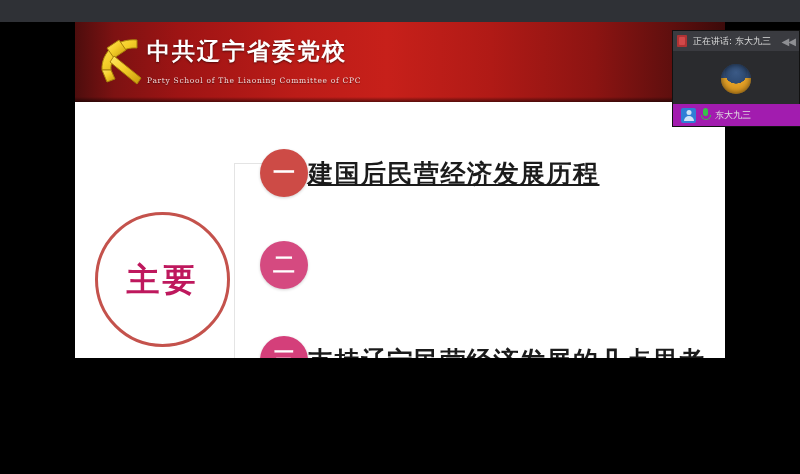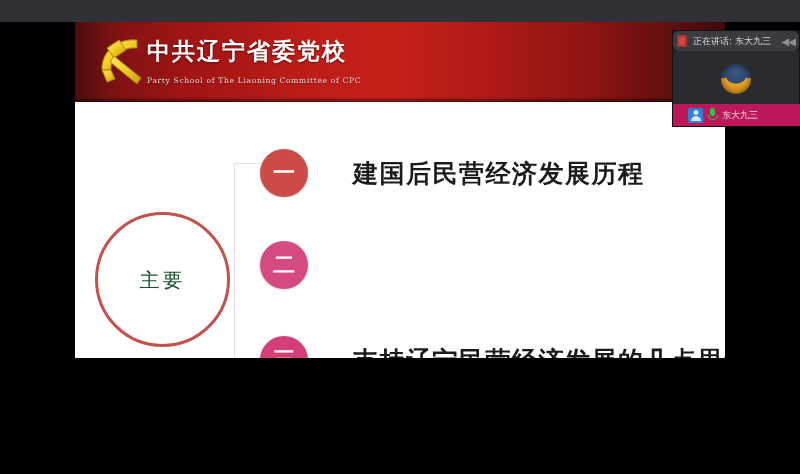--- a/index.html
+++ b/index.html
@@ -97,23 +97,23 @@
     left:20px; top:110px;
     width:135px; height:135px;
     border:3.5px solid #c4524c;
     border-radius:50%;
     display:flex;
     flex-direction:column;
     align-items:center;
     justify-content:center;
   }
   .main-circle .mc-line {
-    color:#14532d;
-    font-size:20px;
-    font-weight:normal;
+    color:#be185d;
+    font-size:33px;
+    font-weight:bold;
     letter-spacing:3px;
     line-height:34px;
     font-family:"DejaVu Sans","Liberation Sans",sans-serif;
   }
 
   
   .bracket {
     position:absolute;
     left:159px; top:61px;
     width:58px; height:231px;
@@ -149,45 +149,44 @@
     align-items:center;
     justify-content:center;
     color:#ffffff;
     font-size:22px;
     font-weight:bold;
     line-height:1;
     font-family:"DejaVu Sans","Liberation Sans",sans-serif;
   }
 
   .row-label {
-    margin-left:45px;
     color:#1b1b1b;
     font-size:25px;
     font-weight:bold;
     letter-spacing:1.5px;
     white-space:nowrap;
     font-family:"DejaVu Serif","Liberation Serif",serif;
+    text-decoration:underline;
   }
 
   
   .video-panel {
     position:absolute;
     left:672px; top:30px;
     width:128px; height:97px;
     background:#1c1d20;
     border:1px solid #111;
   }
   .vp-header {
     position:relative;
     height:20px;
     background:#3a3b40;
     display:flex;
     align-items:center;
     padding:0 4px;
-    border-radius:6px;
   }
   .vp-rec {
     width:10px; height:12px;
     background:#b33;
     border-radius:1px;
     flex:0 0 10px;
     position:relative;
     opacity:.9;
   }
   .vp-rec::after{
@@ -225,24 +224,24 @@
     border-radius:50%;
     background:
       radial-gradient(circle at 50% 28%, #3b5a86 0%, #2e4a72 42%, transparent 43%),
       linear-gradient(180deg, #35507a 0%, #35507a 45%, #e8a62a 46%, #d9951f 100%);
     box-shadow:inset 0 0 6px rgba(0,0,0,.6);
   }
   .vp-footer {
     position:absolute;
     left:0; bottom:0;
     width:128px; height:22px;
-    background:#be185d;
-    display:flex;
-    align-items:center;
-    padding:0 15px;
+    background:#a21caf;
+    display:flex;
+    align-items:center;
+    padding:0 8px;
   }
   .icon-person {
     width:15px; height:15px;
     background:#2f7fd6;
     border-radius:2px;
     position:relative;
     flex:0 0 15px;
   }
   .icon-person::before{
     content:"";

